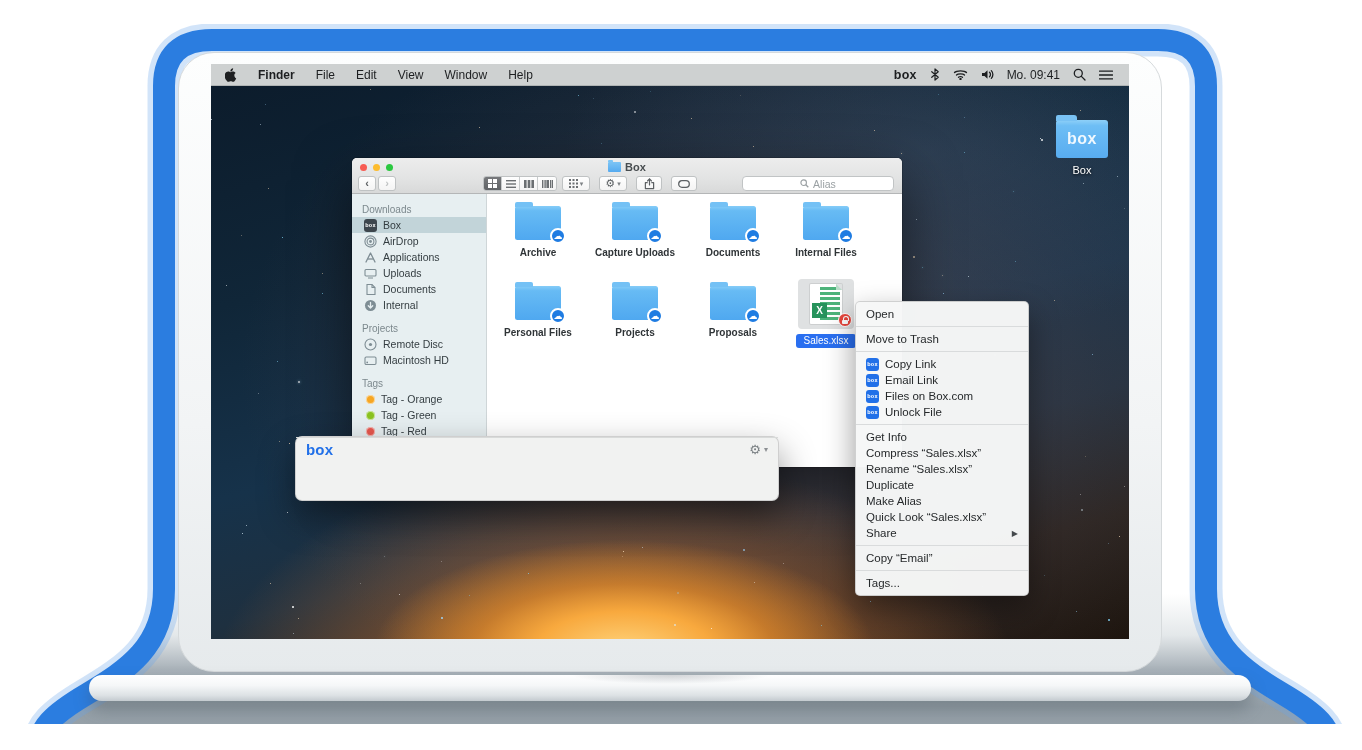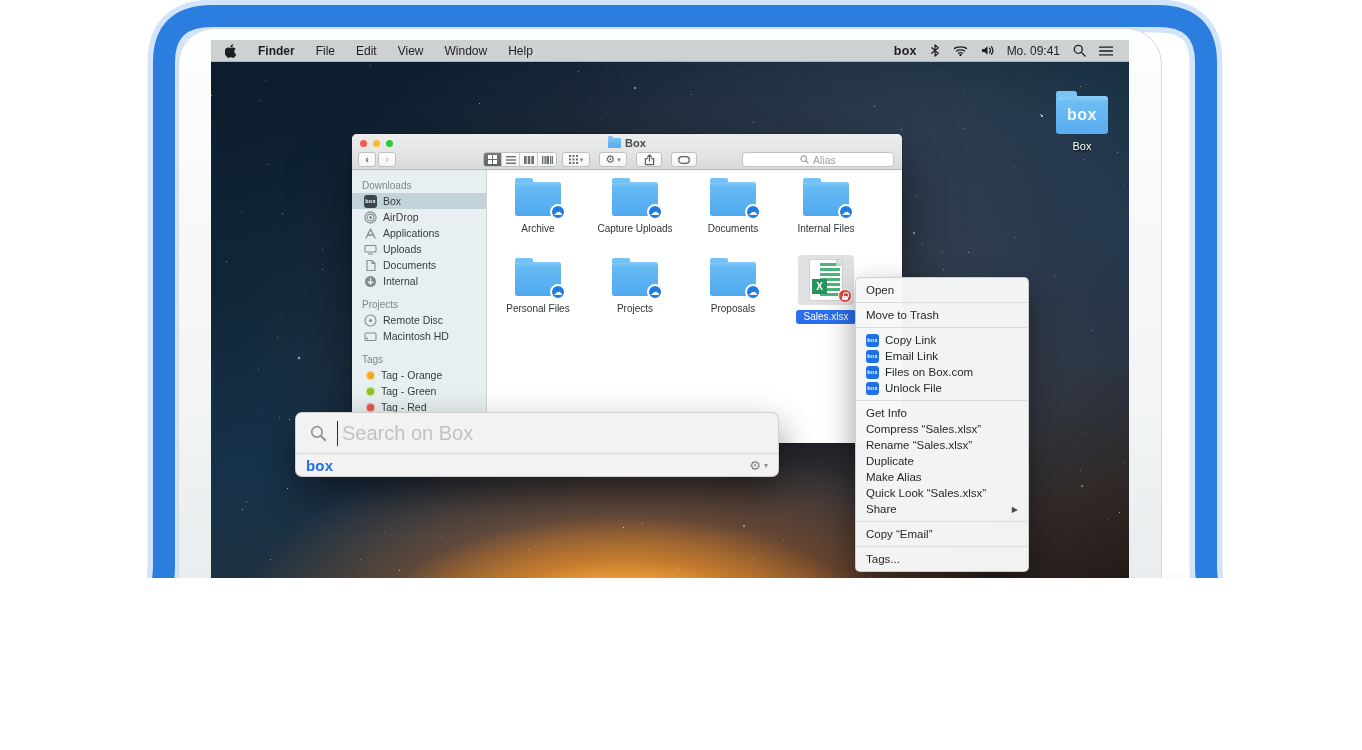--- a/index.html
+++ b/index.html
@@ -1,18 +1,18 @@
 <!DOCTYPE html>
 <html><head>
 <meta charset="utf-8">
 <style>
   * { margin:0; padding:0; box-sizing:border-box; }
   html,body { background:#ffffff; }
   body { font-family:"Liberation Sans","DejaVu Sans",sans-serif; }
-  .stage { position:relative; width:1362px; height:578px; overflow:hidden; }
+  .stage { position:relative; width:1362px; height:700px; overflow:hidden;margin-top:24px; }
 
   
   .ring-svg { position:absolute; left:0; top:0; }
 
   
   .bezel { position:absolute; left:178px; top:28px; width:984px; height:620px;
     border-radius:36px; background:linear-gradient(180deg,#fdfefe 0%,#f2f4f5 60%,#e6eaec 100%);
     border:1px solid #d6dadc; }
   .base { position:absolute; left:89px; top:651px; width:1162px; height:26px; border-radius:14px;
     background:linear-gradient(180deg,#ffffff 0%,#f5f7f8 40%,#dde2e5 78%,#c3cacf 100%);
@@ -86,21 +86,21 @@
   .sb-row { position:relative; height:16px; display:flex; align-items:center; padding-left:12px; gap:6px; }
   .sb-row.sel { background:#c2d4d9; }
   .sb-ic { width:13px; height:13px; display:flex; align-items:center; justify-content:center; color:#7e8d94; }
   .sb-ic svg { display:block; }
   .box-sq { width:13px; height:13px; border-radius:3px; background:#3d464d; color:#fff; font-size:5.5px; font-weight:bold;
     display:flex; align-items:center; justify-content:center; letter-spacing:.2px; }
   .tag-dot { width:9px; height:9px; border-radius:50%; box-shadow:inset 0 0 0 1px rgba(255,255,255,.55); margin-left:2px; }
 
   .files { position:relative; flex:1; background:#fff; }
   .tile { position:absolute; width:96px; display:flex; flex-direction:column; align-items:center; }
-  .tile-label { margin-top:7px; font-size:10px; color:#2f3437; }
+  .tile-label { margin-top:7px; font-size:10px; color:#2f3437;font-weight:bold; }
   .folder { position:relative; width:46px; height:34px; border-radius:2.5px;
     background:linear-gradient(180deg,#85ccf8 0%,#67bbf4 14%,#4fa8f0 100%); }
   .folder::before { content:""; position:absolute; left:0; top:-4px; width:18px; height:5px; border-radius:2px 2px 0 0; background:#74c1f5; }
   .cloud-badge { position:absolute; right:-5px; bottom:-4px; width:16px; height:16px; border-radius:50%;
     background:#1f7ce2; border:2px solid #fff; color:#fff; font-size:9px; line-height:12px; text-align:center; }
   .xl-wrap { position:relative; width:56px; height:50px; border-radius:4px; background:#dfe1e2;
     display:flex; align-items:center; justify-content:center; }
   .xlsx { position:relative; width:32px; height:40px; background:#fff; border-radius:1px; box-shadow:0 0 0 1px rgba(0,0,0,.08);
     overflow:hidden; }
   .xlsx::before { content:""; position:absolute; right:2px; top:3px; width:20px; height:34px;
@@ -676,28 +676,20 @@
       <div class="ctx-item">
           <span>Copy “Email”</span>
         </div>
       <div class="ctx-sep"></div>
       <div class="ctx-item">
           <span>Tags...</span>
         </div>
     </div>
 
     <div class="spot">
-      <div class="spot-row1">
-        <svg width="17" height="17" viewBox="0 0 13 13">
-            <circle cx="5.3" cy="5.3" r="4" fill="none" stroke="#8e9498" stroke-width="1.3"></circle>
-            <line x1="8.4" y1="8.4" x2="12" y2="12" stroke="#8e9498" stroke-width="1.5"></line>
-          </svg>
-        <span class="spot-caret"></span>
-        <span class="spot-text">Search on Box</span>
-      </div>
       <div class="spot-div"></div>
       <div class="spot-row2">
         <span class="spot-logo">box</span>
         <span class="spot-gear">
           <span class="gear-glyph">⚙</span>
           <span class="chev-dn">▾</span>
         </span>
       </div>
     </div>
 

